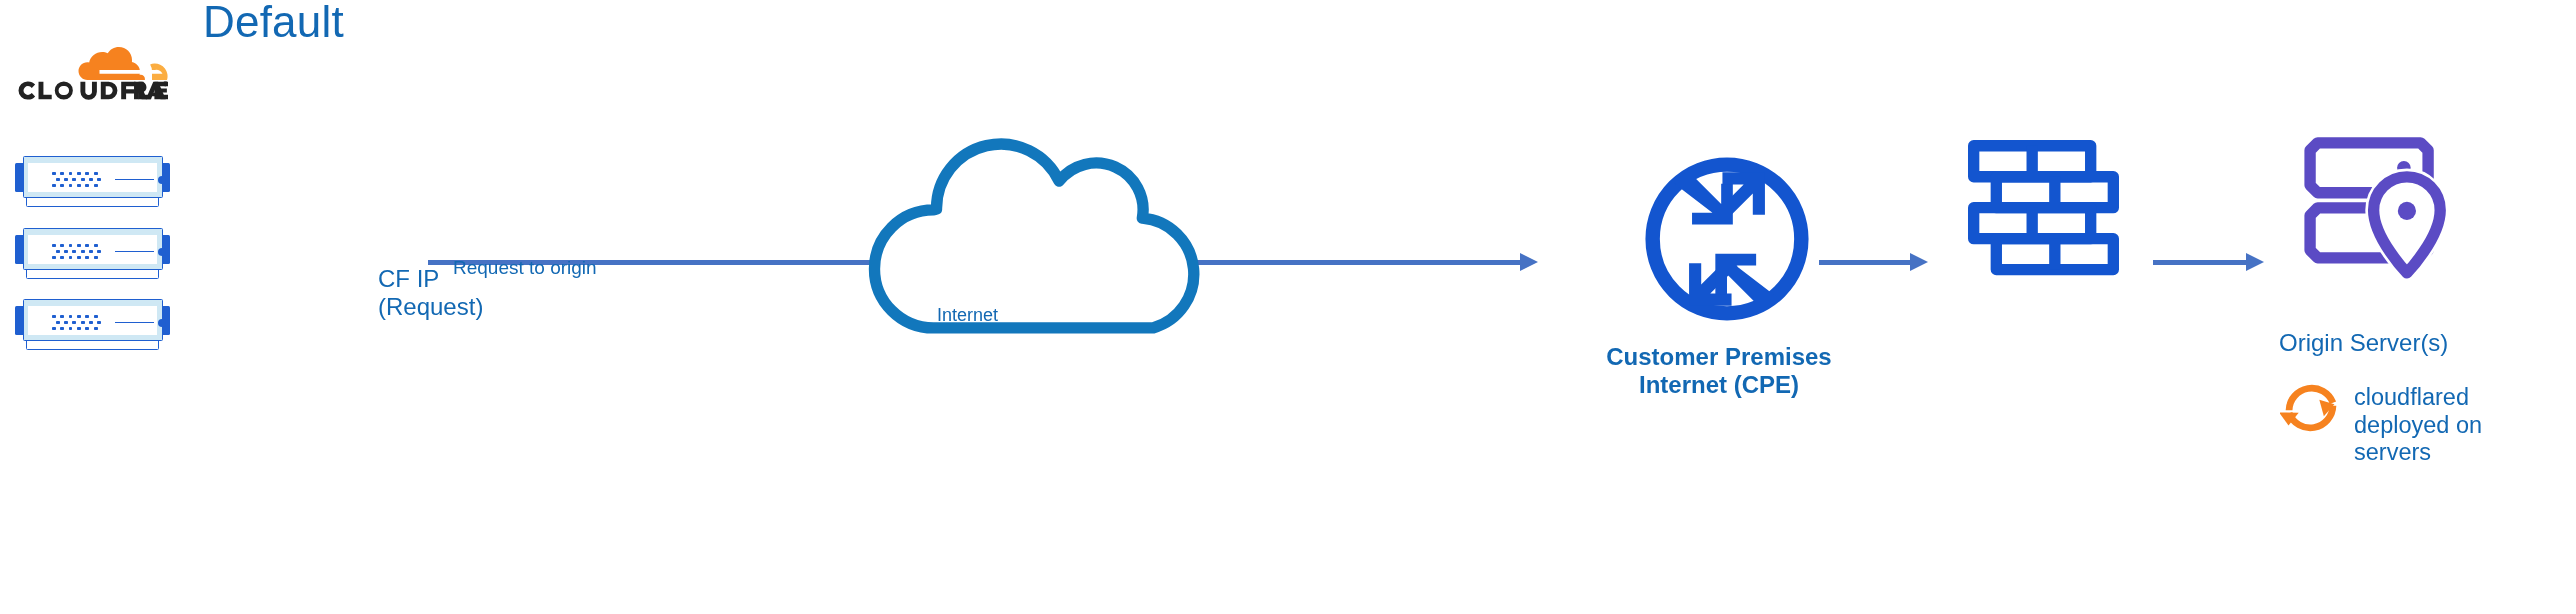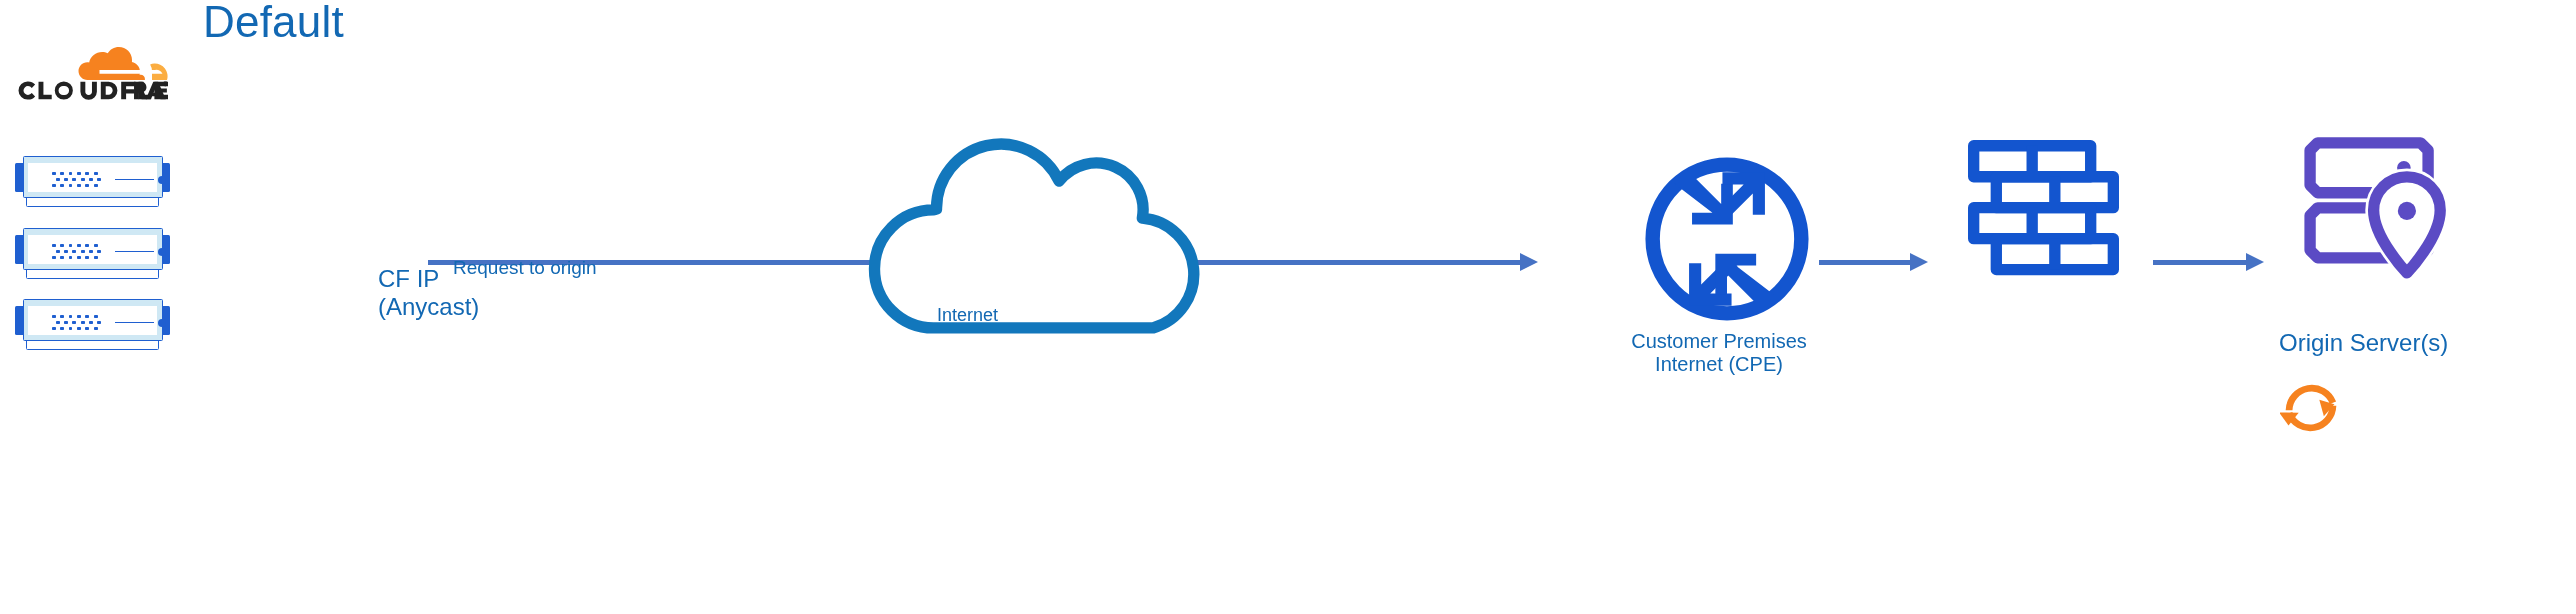--- a/index.html
+++ b/index.html
@@ -135,21 +135,21 @@
     color: #1268B3;
     font-size: 23.5px;
     line-height: 1.16;
     white-space: pre;
   }
   .label.center { text-align: center; }
 
   #label-request-to-origin { left: 453px; top: 209px; font-size: 19px; margin-top: 48px; }
   #label-cf-ip { left: 378px; top: 265px; font-size: 24px; }
   #label-internet { left: 937px; top: 305px; font-size: 18px; }
-  #label-cpe { left: 1545px; top: 330px; width: 348px; font-size: 20px; }
+  #label-cpe { left: 1545px; top: 343px; width: 348px; font-size: 24px; font-weight: bold; }
   #label-firewall { left: 1875px; top: 329px; width: 348px; font-size: 24px; }
   #label-origin { left: 2279px; top: 329px; font-size: 24px; }
   #label-cloudflared {
     left: 2354px; top: 384px; width: 166px;
     font-size: 23.5px; line-height: 1.18;
   }
 
   
   .flow-line {
     background: #4672C4;
@@ -304,21 +304,21 @@
         <div class="sa-dot"></div>
       </div>
     </div>
   </div>
 
   <div class="abs flow-line" id="flow-long-line"></div>
   <div class="abs arrow-head" id="flow-long-head"></div>
 
   <div class="abs label" id="label-request-to-origin">Request to origin</div>
 
-  <div class="abs label" id="label-cf-ip"><span>CF IP</span><br><span>(Anycast)</span></div>
+  <div class="abs label" id="label-cf-ip"><span>CF IP</span><br><span>(Request)</span></div>
 
   <svg class="abs" id="icon-internet-cloud" viewBox="0 0 560 300">
     <path d="M130 288
              A 78 78 0 0 1 130 132
              A 14 14 0 0 0 134 131
              A 85 85 0 0 1 296 94
              A 62 62 0 0 1 406 143
              A 74 74 0 0 1 420 288
              Z" fill="#ffffff" stroke="#1277BC" stroke-width="15" stroke-linejoin="round"></path>
   </svg>
@@ -377,15 +377,16 @@
   <div class="abs label" id="label-origin">Origin Server(s)</div>
 
   <svg class="abs" id="icon-cloudflared-sync" viewBox="0 0 82 82">
     <g fill="none" stroke="#F6821F" stroke-width="9" stroke-linecap="butt">
       <path d="M12 48 A30 30 0 0 0 70 38"></path>
       <path d="M70 34 A30 30 0 0 0 12 44"></path>
     </g>
     <path d="M12 30 L26 46 L0 48 Z" fill="#F6821F" transform="translate(-2,16) rotate(185 13 39)"></path>
     <path d="M56 22 L76 28 L62 44 Z" fill="#F6821F" transform="translate(-4,8)"></path>
   </svg>
+  <div class="abs label" id="label-cloudflared"><span>cloudflared</span><br><span>deployed on</span><br><span>servers</span></div>
 
 </div>
 
 
 </body></html>

